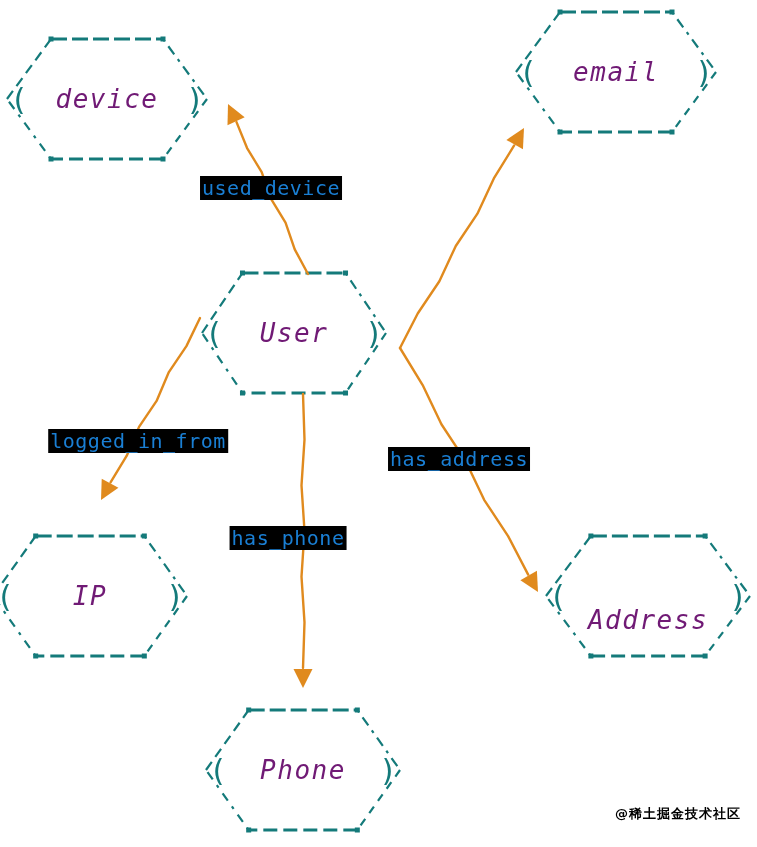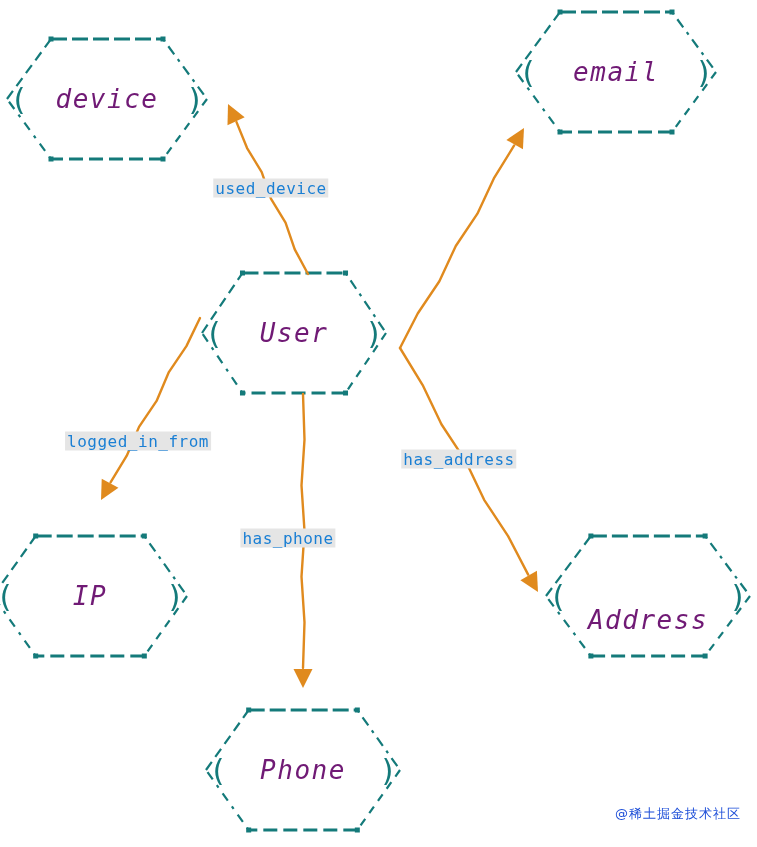--- a/index.html
+++ b/index.html
@@ -36,37 +36,38 @@
     position: absolute;
     font-family: "DejaVu Sans Mono", "Liberation Mono", monospace;
     font-size: 30px;
     color: #147a7a;
     transform: translate(-50%, -50%);
     pointer-events: none;
   }
   .edge-label {
     position: absolute;
     font-family: "DejaVu Sans Mono", "Liberation Mono", monospace;
-    font-size: 16px;
+    font-size: 20px;
     letter-spacing: 0.5px;
     color: #1a7fd4;
     white-space: nowrap;
     transform: translate(-50%, -50%);
-    background: #e5e5e5;
+    background: #000000;
     padding: 0 2px;
   }
   .watermark {
     position: absolute;
     right: 16px;
     bottom: 24px;
     font-family: "DejaVu Sans", "Liberation Sans", sans-serif;
     font-size: 13px;
-    color: #1d4ed8;
+    color: #000000;
     letter-spacing: 1px;
     white-space: nowrap;
+    font-weight: bold;
   }
 </style>
 </head>
 <body>
 
 <svg id="graph-canvas" viewBox="0 0 757 847" xmlns="http://www.w3.org/2000/svg">
     <g>
       <line x1="50.99999999999999" y1="39" x2="163" y2="39" stroke="#147a7a" stroke-width="3" stroke-linecap="butt" stroke-dasharray="16 5"></line>
       <line x1="163" y1="39" x2="207" y2="99" stroke="#147a7a" stroke-width="2.2" stroke-linecap="butt" stroke-dasharray="3 6 10 6"></line>
       <line x1="207" y1="99" x2="163" y2="159" stroke="#147a7a" stroke-width="2.2" stroke-linecap="butt" stroke-dasharray="8 7"></line>

